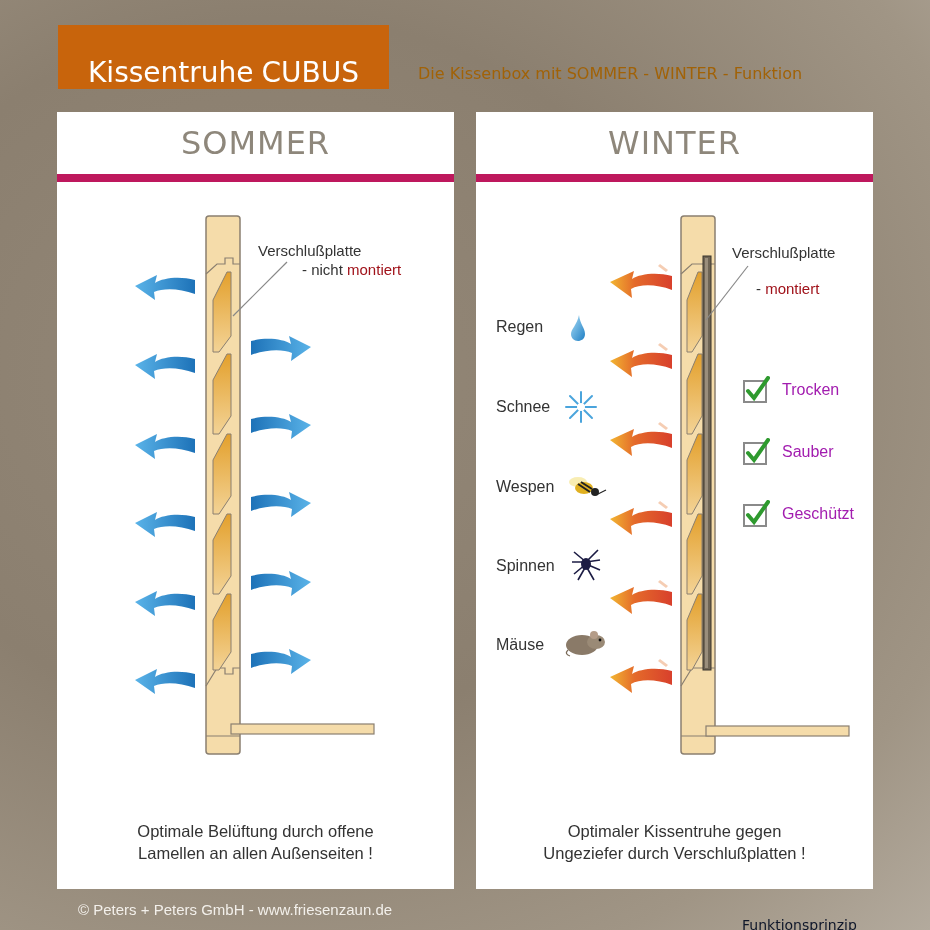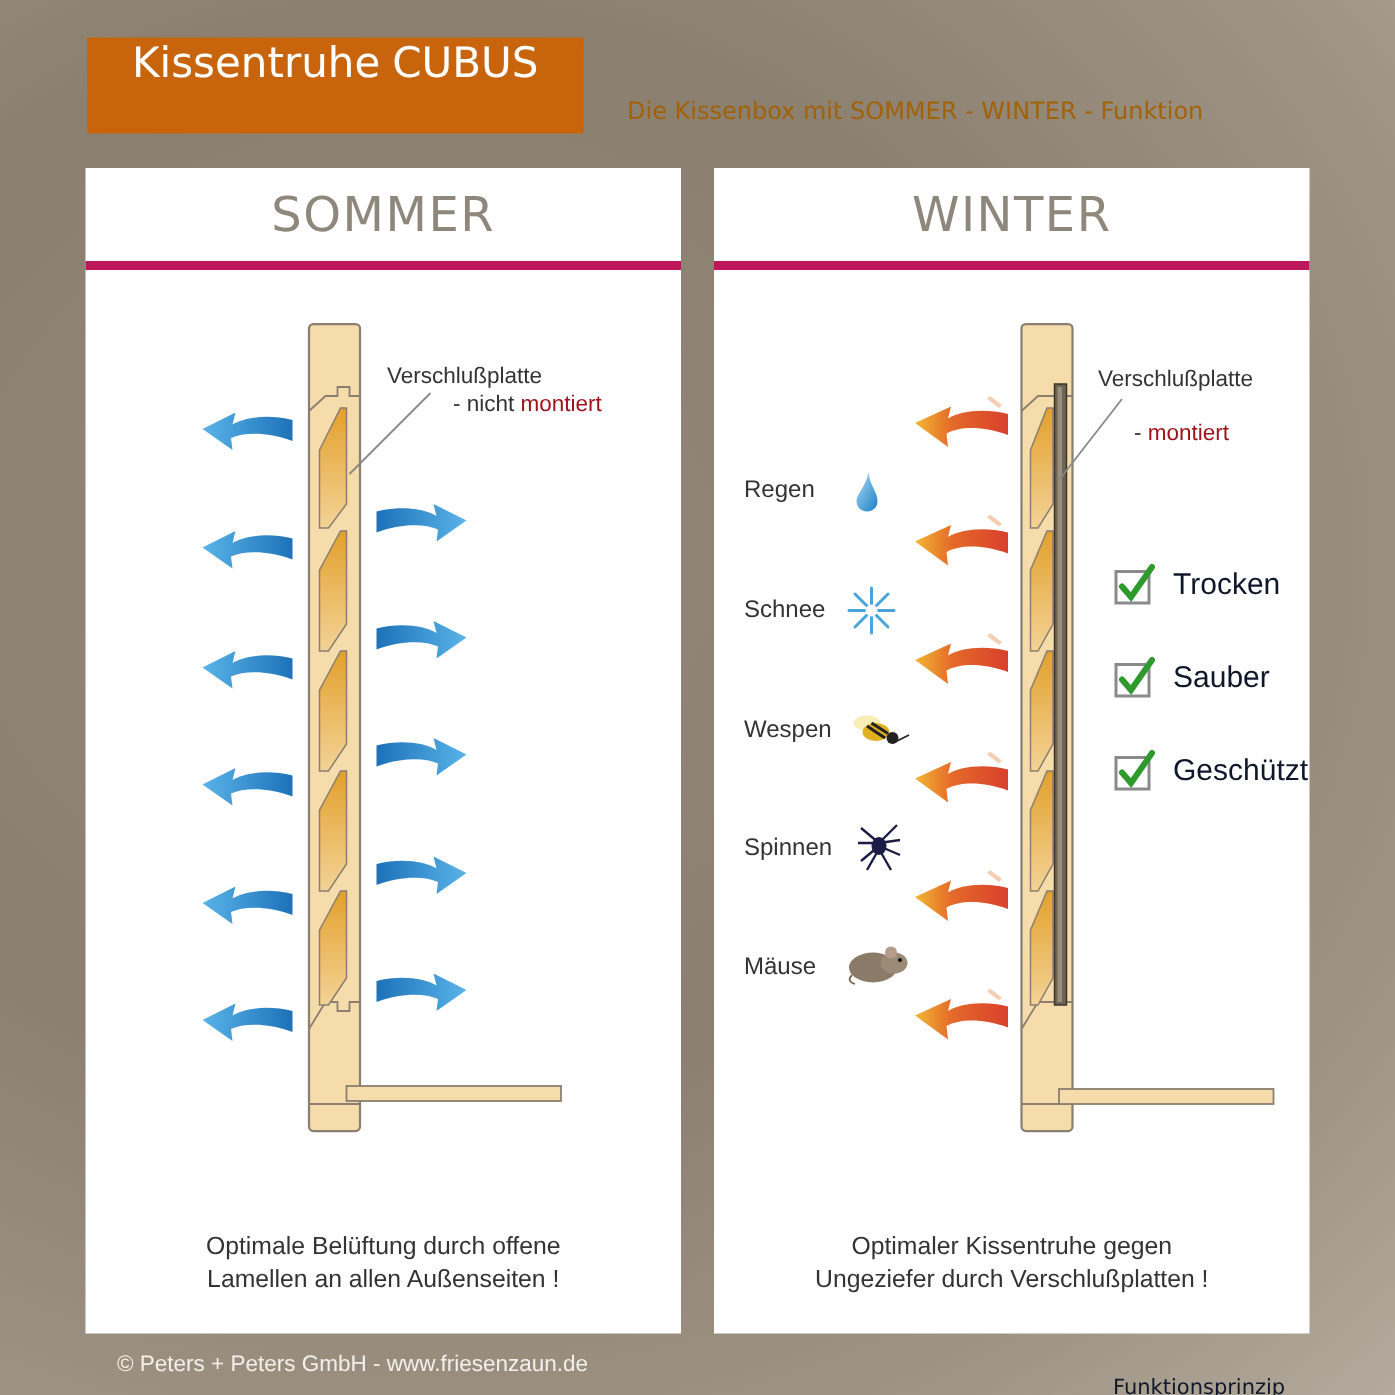--- a/index.html
+++ b/index.html
@@ -3,48 +3,48 @@
 <meta charset="utf-8">
 <style>
   html, body { margin: 0; padding: 0; }
   body {
     width: 930px; height: 930px; position: relative; overflow: hidden;
     background: radial-gradient(ellipse at 30% 40%, #948878 0%, #8b7f6f 45%, #a09585 80%, #b3aa9d 100%);
     font-family: "Liberation Sans", sans-serif;
   }
   .title-box {
     position: absolute; left: 58px; top: 25px; width: 331px; height: 64px;
-    background: #c8640c; display: flex; align-items: flex-start; justify-content: center;
+    background: #c8640c; display: flex; align-items: flex-end; justify-content: center;
     font-family: "DejaVu Sans", sans-serif; font-size: 28px; color: #fff;
   }
   .title-box .accent { color: #ffffff; margin-left: 8px; }
   .subtitle {
     position: absolute; left: 418px; top: 64px; font-family: "DejaVu Sans", sans-serif;
     font-size: 16px; color: #a16207;
   }
   .panel {
     position: absolute; top: 112px; width: 397px; height: 777px; background: #fff;
   }
   .panel.left { left: 57px; }
   .panel.right { left: 476px; }
   .panel-head {
-    height: 62px; border-bottom: 6px solid #be185d;
+    height: 62px; border-bottom: 8px solid #be185d;
     display: flex; align-items: center; justify-content: center;
     font-family: "DejaVu Sans", sans-serif; font-size: 32px; color: #8e877b; letter-spacing: 1px;
   }
   .panel svg.drawing { position: absolute; left: 0; top: 64px; }
   .caption {
     position: absolute; left: 0; right: 0; top: 708px; text-align: center;
     font-size: 16.5px; color: #333; line-height: 22px;
   }
   .label { position: absolute; font-size: 15px; color: #333; }
   .label .red { color: #a0121a; }
   .threat { position: absolute; font-size: 16px; color: #333; }
   .check-row { position: absolute; display: flex; align-items: center; }
-  .check-row .txt { font-size: 20px; color: #0f172a; margin-left: 12px; }
+  .check-row .txt { font-size: 16px; color: #a21caf; margin-left: 12px; }
   .footer-left {
     position: absolute; left: 78px; top: 901px; font-size: 15px; color: #f3f0eb;
   }
   .footer-right {
     position: absolute; left: 742px; top: 901px; font-family: "DejaVu Sans", sans-serif;
     font-size: 14px; color: #0f172a; margin-top: 16px;
   }
 </style>
 </head>
 <body>

